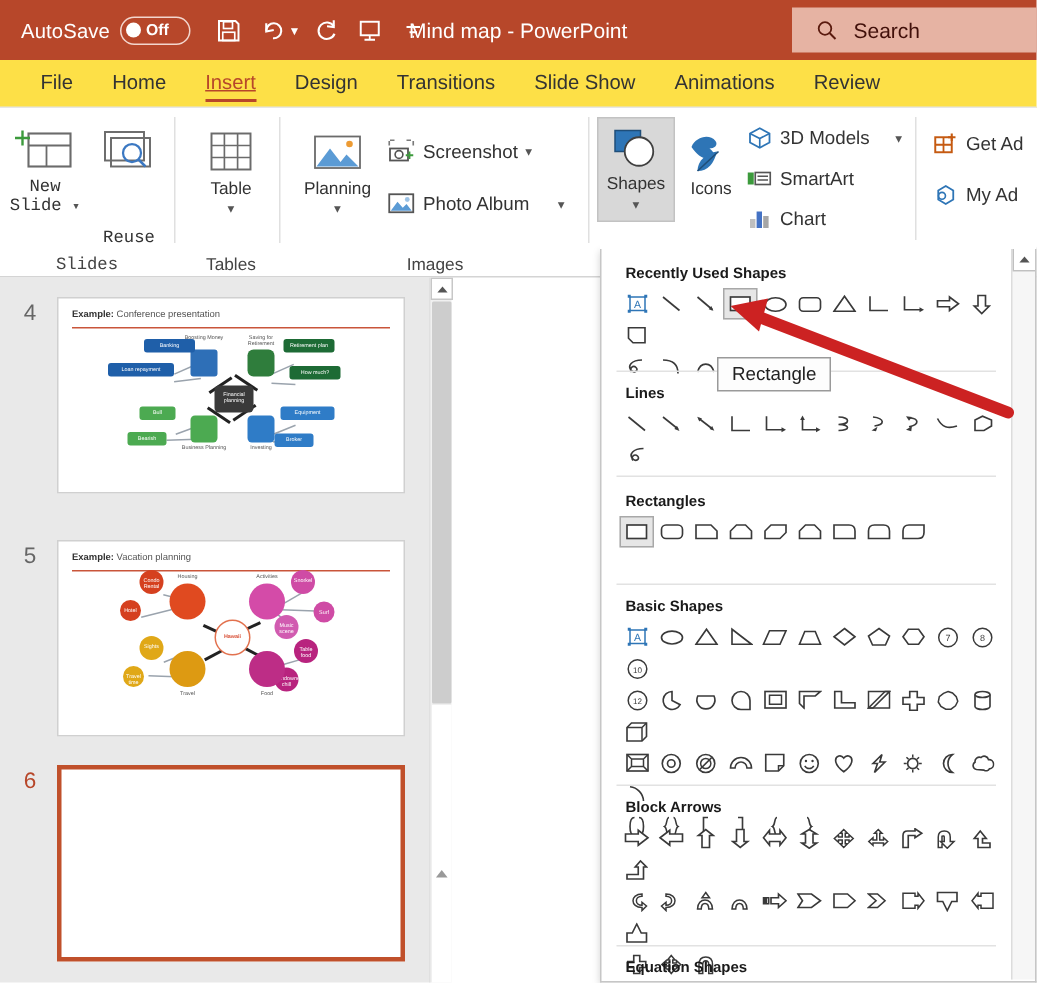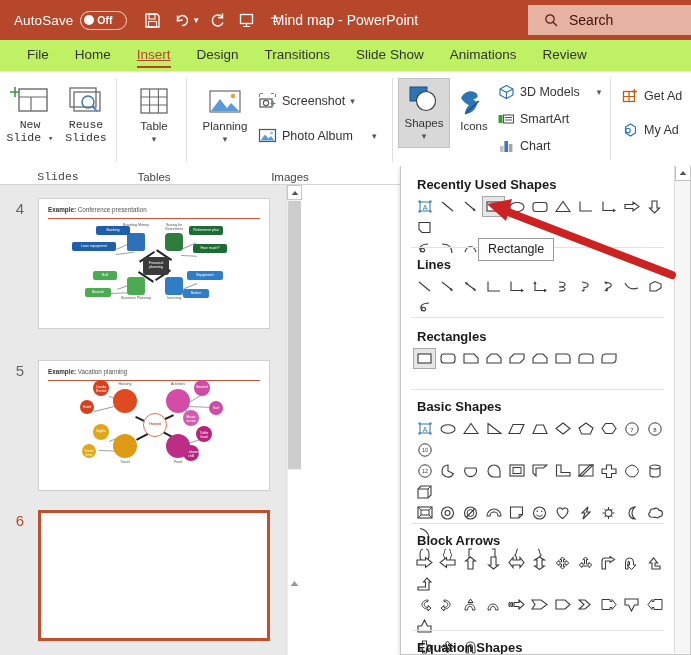--- a/index.html
+++ b/index.html
@@ -34,21 +34,21 @@
   }
   .searchbox{
     position:absolute; right:0; top:5px; width:163px; height:30px;
     background:#e6b3a3; display:flex; align-items:center; gap:10px;
     padding-left:16px; color:#41100a; font-size:14px;
   }
 
   
   .tabbar{
     position:absolute; left:0; top:40px; width:691px; height:32px;
-    background:#bef264; display:flex; align-items:center; padding-left:14px;
+    background:#fde047; display:flex; align-items:center; padding-left:14px;
     border-bottom:1px solid #e6e6e6;
   }
   .tab{
     font-size:13.5px; color:#333; padding:3px 13px 5px 13px; position:relative;
     white-space:nowrap;
   }
   .tab.active{ color:#b7472a;text-decoration:underline; }
   .tab.active::after{
     content:""; position:absolute; left:13px; right:13px; bottom:-1px;
     height:2.5px; background:#b7472a;
@@ -114,21 +114,21 @@
   }
   .vsb .thumbbar{ position:absolute; left:1px; width:13px; background:#cdcdcd; border-radius:1px;}
 
   
   .gallery{
     position:absolute; left:400px; top:165px; width:291px; height:490px;
     background:#fff; border:1px solid #c6c6c6; border-top:none;
     box-shadow:0 2px 5px rgba(0,0,0,.18); overflow:hidden;
   }
   .gsection{ position:absolute; left:0; width:273px; }
-  .ghead{ font-size:13px; font-weight:bold; color:#1a1a1a; padding:6px 0 4px 16px; }
+  .ghead{ font-size:10px; font-weight:bold; color:#1a1a1a; padding:6px 0 4px 16px; }
   .grow{ display:flex; flex-wrap:wrap; padding-left:12px; }
   .gcell{
     width:23px; height:21px; display:flex; align-items:center; justify-content:center;
     color:#3a3a3a;
   }
   .gcell.sel{ background:#e6e6e6; border:1px solid #a8a8a8; }
   .gdiv{ position:absolute; left:10px; width:253px; height:1px; background:#e2e2e2;}
   .gsb{
     position:absolute; right:0; top:0; width:16px; height:488px; background:#f6f6f6;
     border-left:1px solid #dcdcdc;
@@ -219,21 +219,21 @@
       <span class="ic">
         <svg width="40" height="34" viewBox="0 0 40 34">
             <rect x="9" y="5" width="28" height="22" fill="none" stroke="#6b6b6b" stroke-width="1.4"></rect>
             <path d="M9 13h28M21 13v14" stroke="#6b6b6b" stroke-width="1.2"></path>
             <path d="M5 3v10M0 8h10" stroke="#3c9a3c" stroke-width="1.6"></path>
           </svg>
       </span>
       <span>New</span>
       <span><span>Slide</span> <span class="caret">▾</span></span>
     </div>
-    <div class="bigbtn" style="left:58px;top:8px;">
+    <div class="bigbtn" style="left:58px;top:8px;gap:34px;">
       <span class="ic">
         <svg width="40" height="34" viewBox="0 0 40 34">
             <rect x="4" y="4" width="26" height="19" fill="none" stroke="#6b6b6b" stroke-width="1.3"></rect>
             <rect x="8" y="8" width="26" height="19" fill="none" stroke="#6b6b6b" stroke-width="1.3"></rect>
             <circle cx="22" cy="18" r="6" fill="none" stroke="#3b78c2" stroke-width="1.5"></circle>
             <path d="M26.5 22.5 L31 27" stroke="#3b78c2" stroke-width="1.7"></path>
           </svg>
       </span>
       <span>Reuse</span>
       <span>Slides</span>

